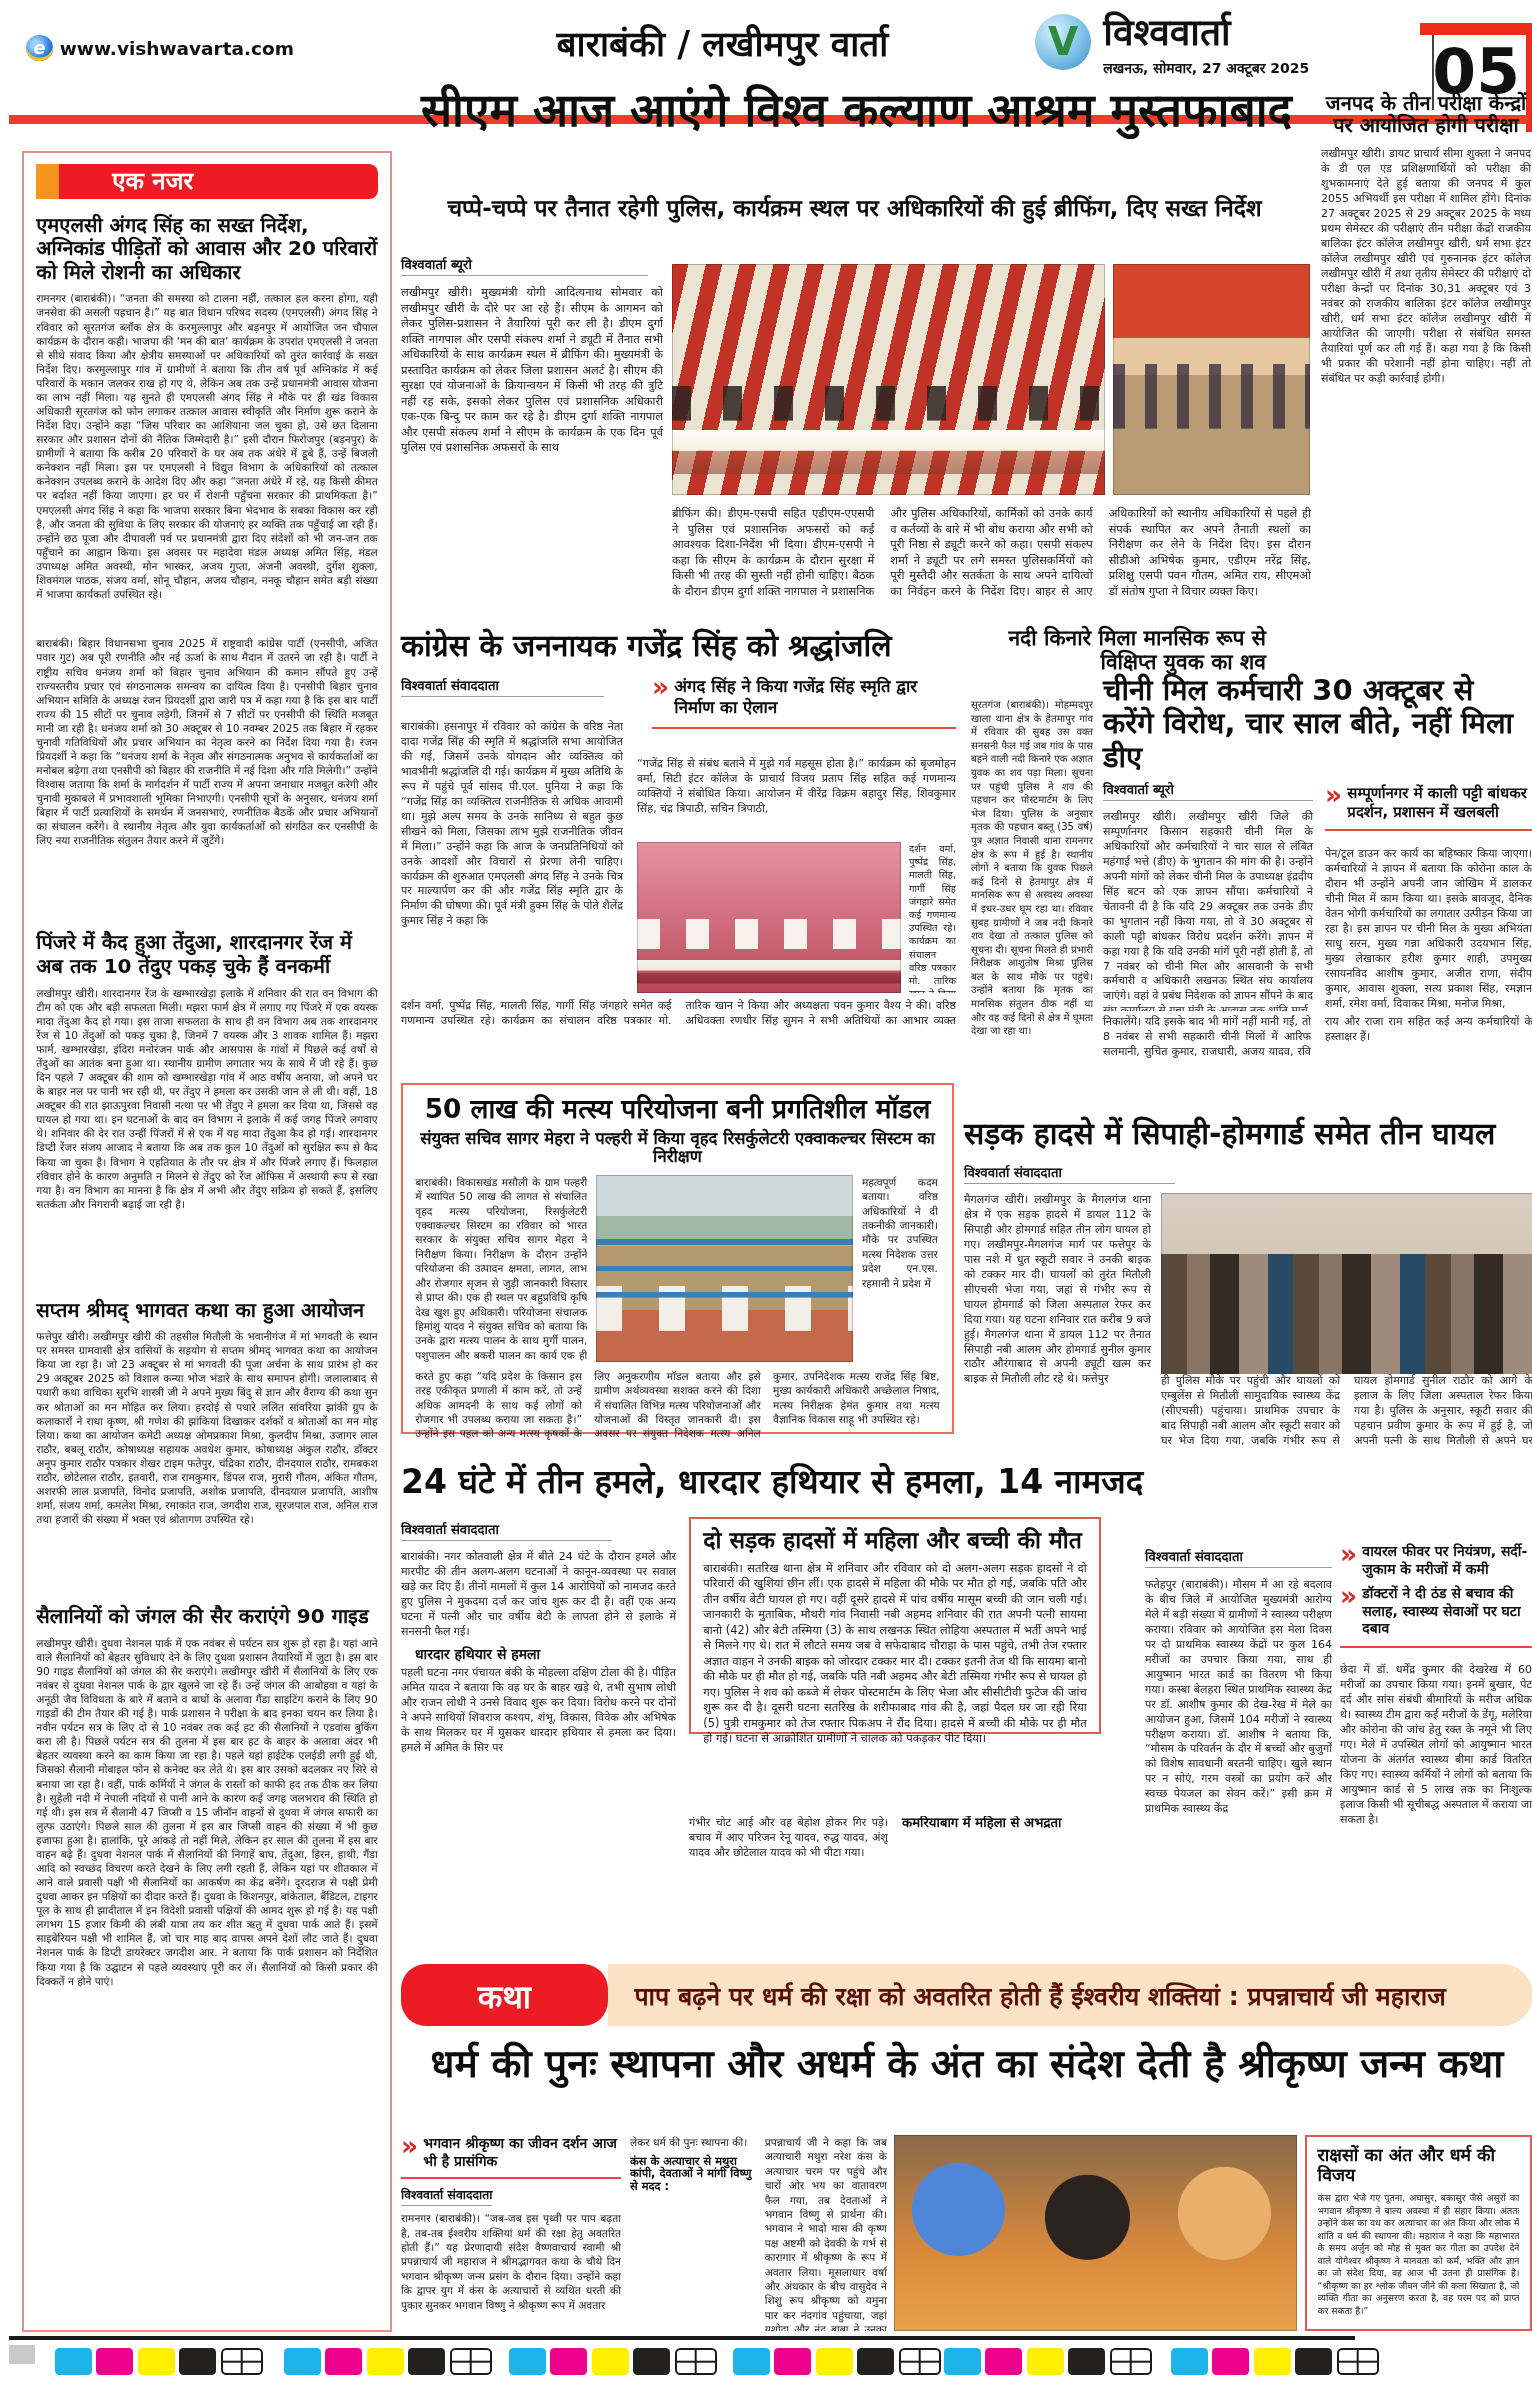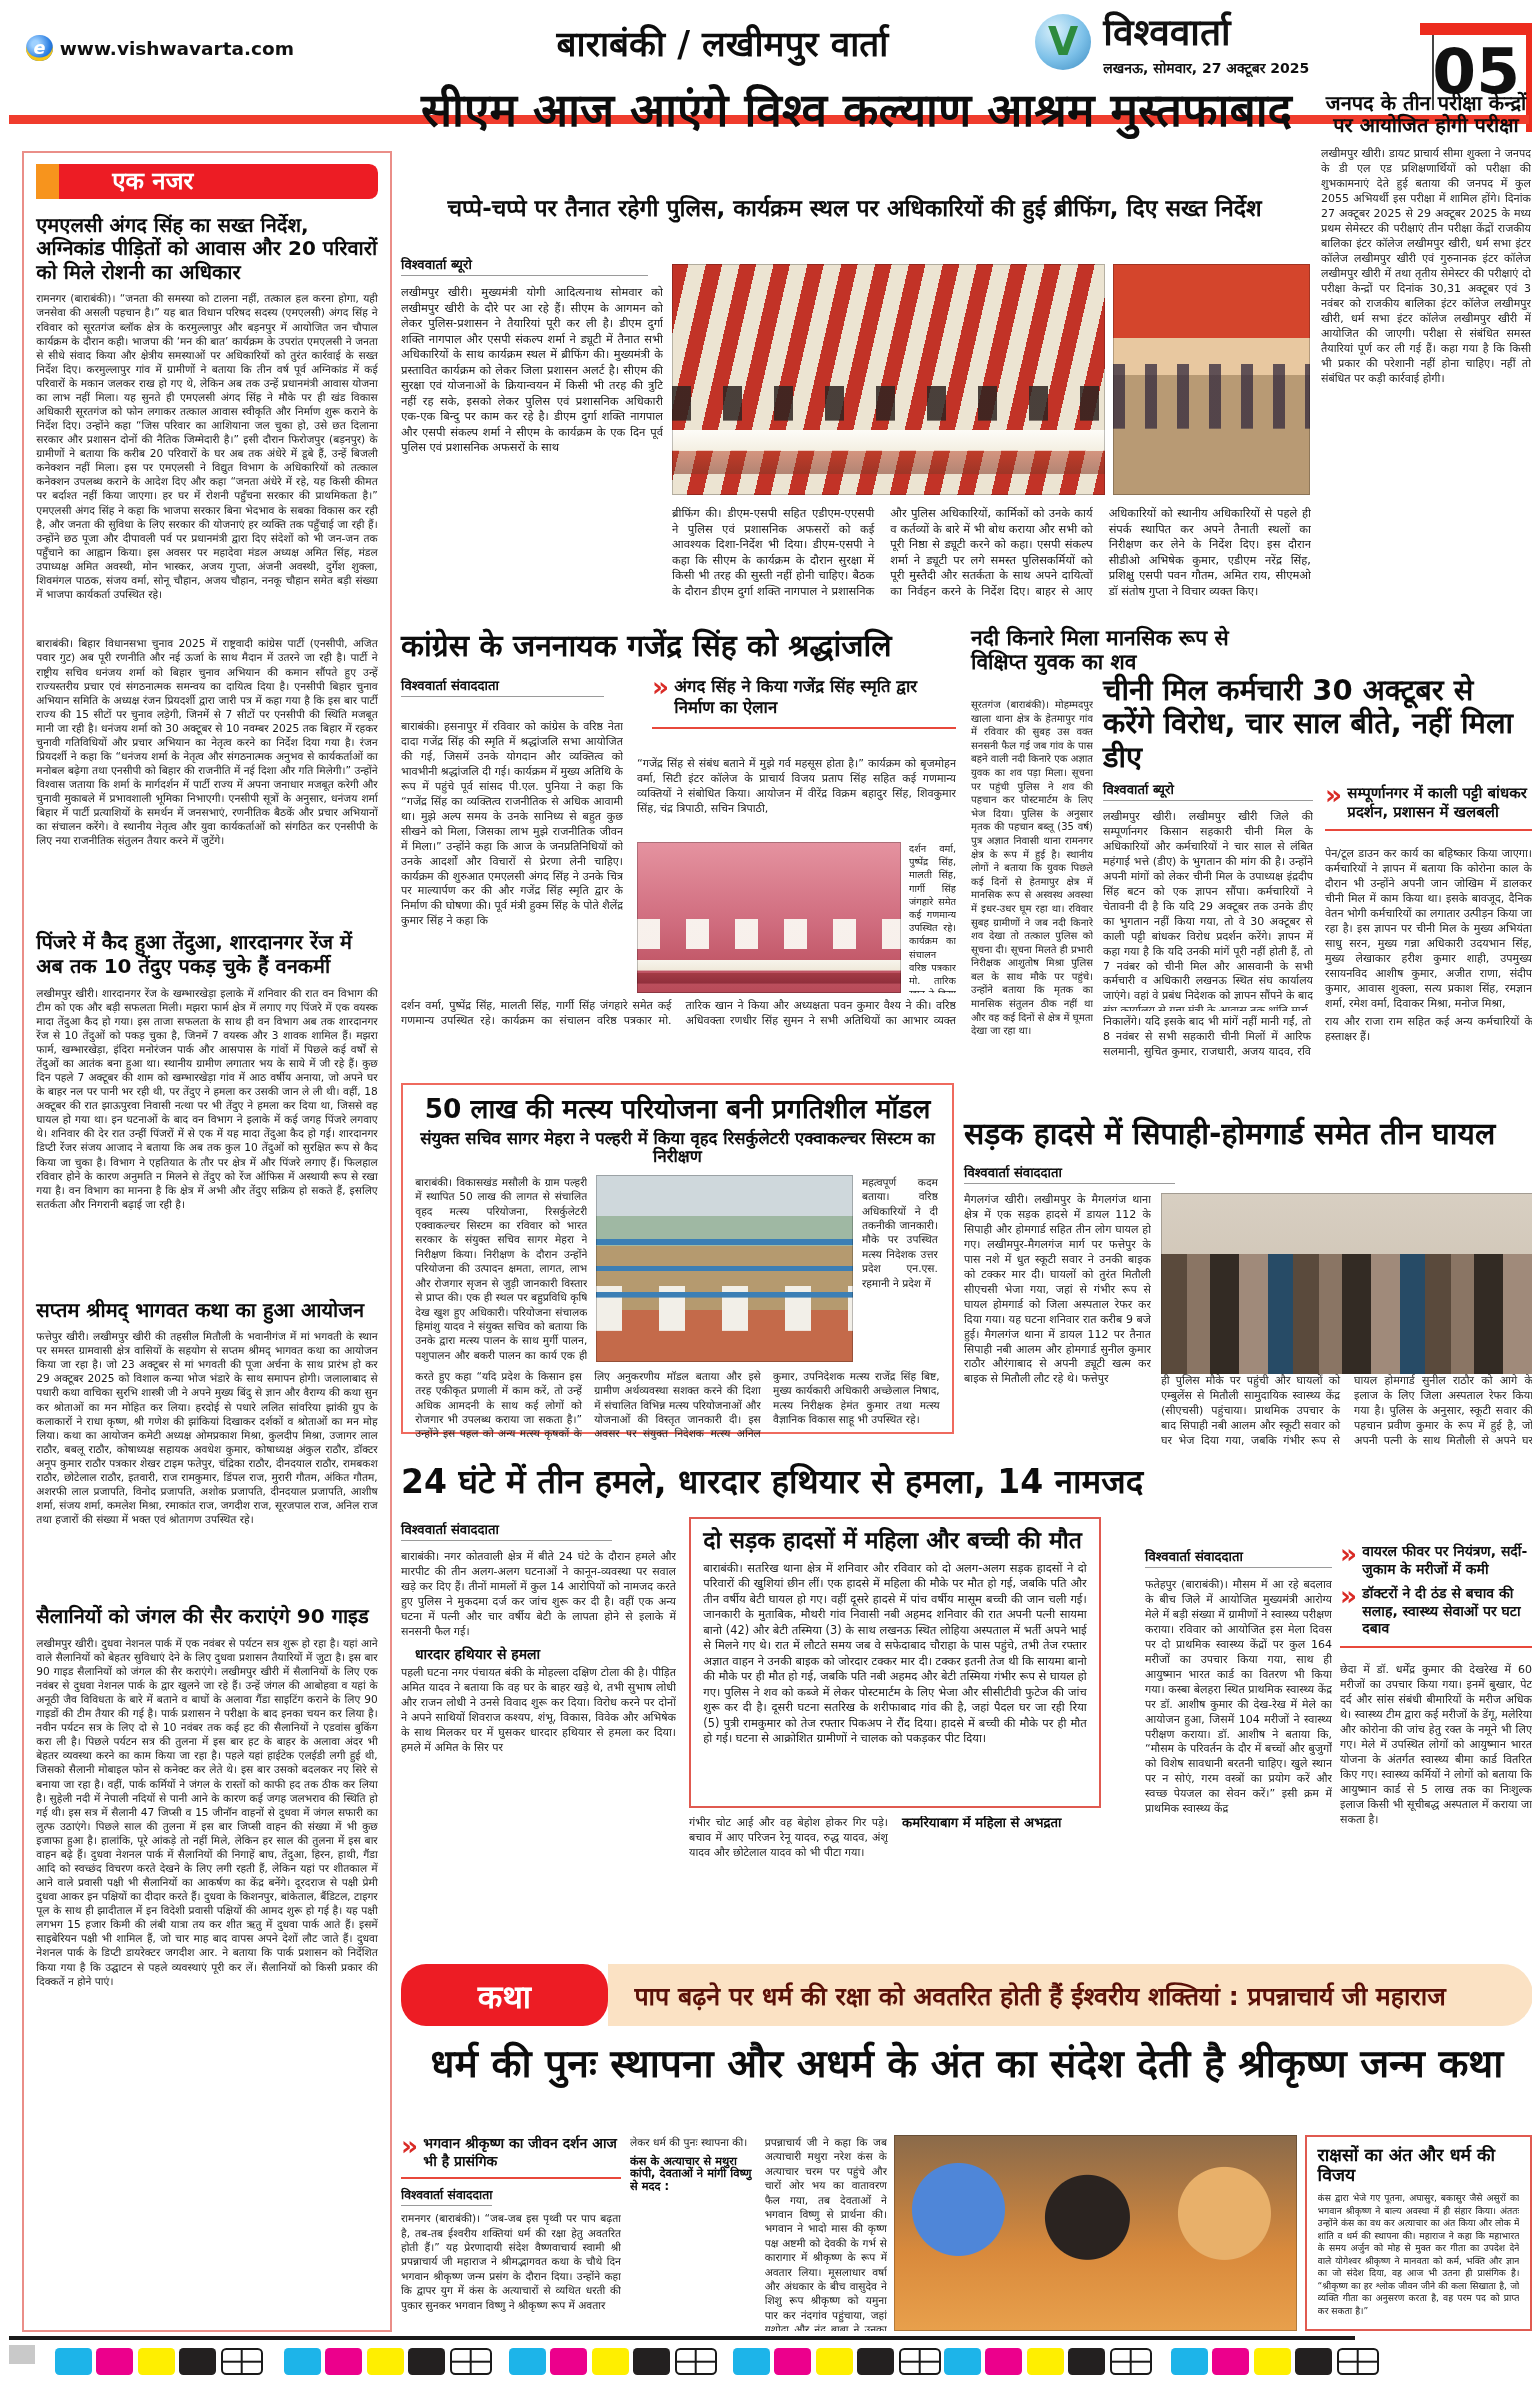--- a/index.html
+++ b/index.html
@@ -165,21 +165,21 @@
       <span class="chevtext">अंगद सिंह ने किया गजेंद्र सिंह स्मृति द्वार निर्माण का ऐलान</span>
     </div>
     <div class="redrule" style="margin-top:8.8px;"></div>
   </div>
   <div class="abs bodytxt" style="left:401px;top:720px;width:222px;height:306px;font-size:11px;">बाराबंकी। हसनापुर में रविवार को कांग्रेस के वरिष्ठ नेता दादा गजेंद्र सिंह की स्मृति में श्रद्धांजलि सभा आयोजित की गई, जिसमें उनके योगदान और व्यक्तित्व को भावभीनी श्रद्धांजलि दी गई। कार्यक्रम में मुख्य अतिथि के रूप में पहुंचे पूर्व सांसद पी.एल. पुनिया ने कहा कि “गजेंद्र सिंह का व्यक्तित्व राजनीतिक से अधिक आवामी था। मुझे अल्प समय के उनके सानिध्य से बहुत कुछ सीखने को मिला, जिसका लाभ मुझे राजनीतिक जीवन में मिला।” उन्होंने कहा कि आज के जनप्रतिनिधियों को उनके आदर्शों और विचारों से प्रेरणा लेनी चाहिए। कार्यक्रम की शुरुआत एमएलसी अंगद सिंह ने उनके चित्र पर माल्यार्पण कर की और गजेंद्र सिंह स्मृति द्वार के निर्माण की घोषणा की। पूर्व मंत्री हुक्म सिंह के पोते शैलेंद्र कुमार सिंह ने कहा कि</div>
   <div class="abs bodytxt" style="left:637px;top:757px;width:319px;height:81px;font-size:11px;">“गजेंद्र सिंह से संबंध बताने में मुझे गर्व महसूस होता है।” कार्यक्रम को बृजमोहन वर्मा, सिटी इंटर कॉलेज के प्राचार्य विजय प्रताप सिंह सहित कई गणमान्य व्यक्तियों ने संबोधित किया। आयोजन में वीरेंद्र विक्रम बहादुर सिंह, शिवकुमार सिंह, चंद्र त्रिपाठी, सचिन त्रिपाठी,</div>
   <div class="abs photo photo-congress" style="left:637px;top:842px;width:264px;height:151px;"></div>
   <div class="abs bodytxt" style="left:909px;top:842px;width:47px;height:151px;font-size:9.7px;">दर्शन वर्मा, पुष्पेंद्र सिंह, मालती सिंह, गार्गी सिंह जंगहारे समेत कई गणमान्य उपस्थित रहे। कार्यक्रम का संचालन वरिष्ठ पत्रकार मो. तारिक खान ने किया और अध्यक्षता पवन कुमार वैश्य ने की। वरिष्ठ अधिवक्ता रणधीर सिंह सुमन ने सभी अतिथियों का आभार व्यक्त किया।</div>
   <div class="abs bodytxt" style="left:401px;top:999px;width:555px;height:30px;column-count:2;column-gap:14px;font-size:11px;">दर्शन वर्मा, पुष्पेंद्र सिंह, मालती सिंह, गार्गी सिंह जंगहारे समेत कई गणमान्य उपस्थित रहे। कार्यक्रम का संचालन वरिष्ठ पत्रकार मो. तारिक खान ने किया और अध्यक्षता पवन कुमार वैश्य ने की। वरिष्ठ अधिवक्ता रणधीर सिंह सुमन ने सभी अतिथियों का आभार व्यक्त किया।</div>
 
-  <div class="abs hl" style="left:971px;top:627px;width:295px;font-size:21px;">नदी किनारे मिला मानसिक रूप से विक्षिप्त युवक का शव</div>
+  <div class="abs hl" style="left:971px;top:627px;width:295px;font-size:21px;text-align:right;">नदी किनारे मिला मानसिक रूप से विक्षिप्त युवक का शव</div>
   <div class="abs bodytxt" style="left:971px;top:698px;width:122px;height:398px;font-size:10px;">सूरतगंज (बाराबंकी)। मोहम्मदपुर खाला थाना क्षेत्र के हेतमापुर गांव में रविवार की सुबह उस वक्त सनसनी फैल गई जब गांव के पास बहने वाली नदी किनारे एक अज्ञात युवक का शव पड़ा मिला। सूचना पर पहुंची पुलिस ने शव की पहचान कर पोस्टमार्टम के लिए भेज दिया। पुलिस के अनुसार मृतक की पहचान बब्लू (35 वर्ष) पुत्र अज्ञात निवासी थाना रामनगर क्षेत्र के रूप में हुई है। स्थानीय लोगों ने बताया कि युवक पिछले कई दिनों से हेतमापुर क्षेत्र में मानसिक रूप से अस्वस्थ अवस्था में इधर-उधर घूम रहा था। रविवार सुबह ग्रामीणों ने जब नदी किनारे शव देखा तो तत्काल पुलिस को सूचना दी। सूचना मिलते ही प्रभारी निरीक्षक आशुतोष मिश्रा पुलिस बल के साथ मौके पर पहुंचे। उन्होंने बताया कि मृतक का मानसिक संतुलन ठीक नहीं था और वह कई दिनों से क्षेत्र में घूमता देखा जा रहा था।</div>
 
   <div class="abs hl" style="left:1103px;top:674px;width:430px;font-size:29px;line-height:1.15;">चीनी मिल कर्मचारी 30 अक्टूबर से करेंगे विरोध, चार साल बीते, नहीं मिला डीए</div>
   <div class="abs" style="left:1103px;top:780px;">
     <span class="byline" style="width:210px;">विश्ववार्ता ब्यूरो</span>
   </div>
   <div class="abs bodytxt" style="left:1103px;top:810px;width:210px;height:201px;font-size:11px;">लखीमपुर खीरी। लखीमपुर खीरी जिले की सम्पूर्णानगर किसान सहकारी चीनी मिल के अधिकारियों और कर्मचारियों ने चार साल से लंबित महंगाई भत्ते (डीए) के भुगतान की मांग की है। उन्होंने अपनी मांगों को लेकर चीनी मिल के उपाध्यक्ष इंद्रदीप सिंह बटन को एक ज्ञापन सौंपा। कर्मचारियों ने चेतावनी दी है कि यदि 29 अक्टूबर तक उनके डीए का भुगतान नहीं किया गया, तो वे 30 अक्टूबर से काली पट्टी बांधकर विरोध प्रदर्शन करेंगे। ज्ञापन में कहा गया है कि यदि उनकी मांगें पूरी नहीं होती हैं, तो 7 नवंबर को चीनी मिल और आसवानी के सभी कर्मचारी व अधिकारी लखनऊ स्थित संघ कार्यालय जाएंगे। वहां वे प्रबंध निदेशक को ज्ञापन सौंपने के बाद संघ कार्यालय से गन्ना मंत्री के आवास तक शांति मार्च</div>
   <div class="abs" style="left:1325px;top:784px;width:207px;">
     <div style="display:flex;align-items:flex-start;">
       <span class="chevron">»</span>
@@ -212,21 +212,21 @@
   <div class="abs hl" style="left:401px;top:1464px;width:740px;font-size:33px;white-space:nowrap;">24 घंटे में तीन हमले, धारदार हथियार से हमला, 14 नामजद</div>
   <div class="abs" style="left:401px;top:1520px;">
     <span class="byline" style="width:211px;">विश्ववार्ता संवाददाता</span>
   </div>
   <div class="abs" style="left:401px;top:1550px;width:275px;height:398px;overflow:hidden;">
     <p class="bodytxt" style="font-size:11px;">बाराबंकी। नगर कोतवाली क्षेत्र में बीते 24 घंटे के दौरान हमले और मारपीट की तीन अलग-अलग घटनाओं ने कानून-व्यवस्था पर सवाल खड़े कर दिए हैं। तीनों मामलों में कुल 14 आरोपियों को नामजद करते हुए पुलिस ने मुकदमा दर्ज कर जांच शुरू कर दी है। वहीं एक अन्य घटना में पत्नी और चार वर्षीय बेटी के लापता होने से इलाके में सनसनी फैल गई।</p>
     <h4 class="hl" style="font-size:14px;margin:7px 0 3.5px 14px;">धारदार हथियार से हमला</h4>
     <p class="bodytxt" style="font-size:11px;">पहली घटना नगर पंचायत बंकी के मोहल्ला दक्षिण टोला की है। पीड़ित अमित यादव ने बताया कि वह घर के बाहर खड़े थे, तभी सुभाष लोधी और राजन लोधी ने उनसे विवाद शुरू कर दिया। विरोध करने पर दोनों ने अपने साथियों शिवराज कश्यप, शंभू, विकास, विवेक और अभिषेक के साथ मिलकर घर में घुसकर धारदार हथियार से हमला कर दिया। हमले में अमित के सिर पर</p>
   </div>
 
-  <div class="abs innerbox" style="left:689px;top:1517px;width:412px;height:291px;padding:8.8px 12.3px;">
+  <div class="abs innerbox" style="left:689px;top:1517px;width:412px;height:217px;padding:8.8px 12.3px;">
     <h3 class="hl" style="font-size:23px;margin-bottom:7px;">दो सड़क हादसों में महिला और बच्ची की मौत</h3>
     <p class="bodytxt" style="font-size:11.4px;height:227px;">बाराबंकी। सतरिख थाना क्षेत्र में शनिवार और रविवार को दो अलग-अलग सड़क हादसों ने दो परिवारों की खुशियां छीन लीं। एक हादसे में महिला की मौके पर मौत हो गई, जबकि पति और तीन वर्षीय बेटी घायल हो गए। वहीं दूसरे हादसे में पांच वर्षीय मासूम बच्ची की जान चली गई। जानकारी के मुताबिक, मौथरी गांव निवासी नबी अहमद शनिवार की रात अपनी पत्नी सायमा बानो (42) और बेटी तस्मिया (3) के साथ लखनऊ स्थित लोहिया अस्पताल में भर्ती अपने भाई से मिलने गए थे। रात में लौटते समय जब वे सफेदाबाद चौराहा के पास पहुंचे, तभी तेज रफ्तार अज्ञात वाहन ने उनकी बाइक को जोरदार टक्कर मार दी। टक्कर इतनी तेज थी कि सायमा बानो की मौके पर ही मौत हो गई, जबकि पति नबी अहमद और बेटी तस्मिया गंभीर रूप से घायल हो गए। पुलिस ने शव को कब्जे में लेकर पोस्टमार्टम के लिए भेजा और सीसीटीवी फुटेज की जांच शुरू कर दी है। दूसरी घटना सतरिख के शरीफाबाद गांव की है, जहां पैदल घर जा रही रिया (5) पुत्री रामकुमार को तेज रफ्तार पिकअप ने रौंद दिया। हादसे में बच्ची की मौके पर ही मौत हो गई। घटना से आक्रोशित ग्रामीणों ने चालक को पकड़कर पीट दिया।</p>
   </div>
 
   <div class="abs colgap" style="left:689px;top:1816px;width:412px;height:132px;column-count:2;column-gap:14px;overflow:hidden;">
     <p class="bodytxt" style="font-size:11px;">गंभीर चोट आई और वह बेहोश होकर गिर पड़े। बचाव में आए परिजन रेनू यादव, रुद्ध यादव, अंशू यादव और छोटेलाल यादव को भी पीटा गया।</p>
     <h4 class="hl" style="font-size:13.2px;margin:3.5px 0;">कमरियाबाग में महिला से अभद्रता</h4>
 
   </div>
 

